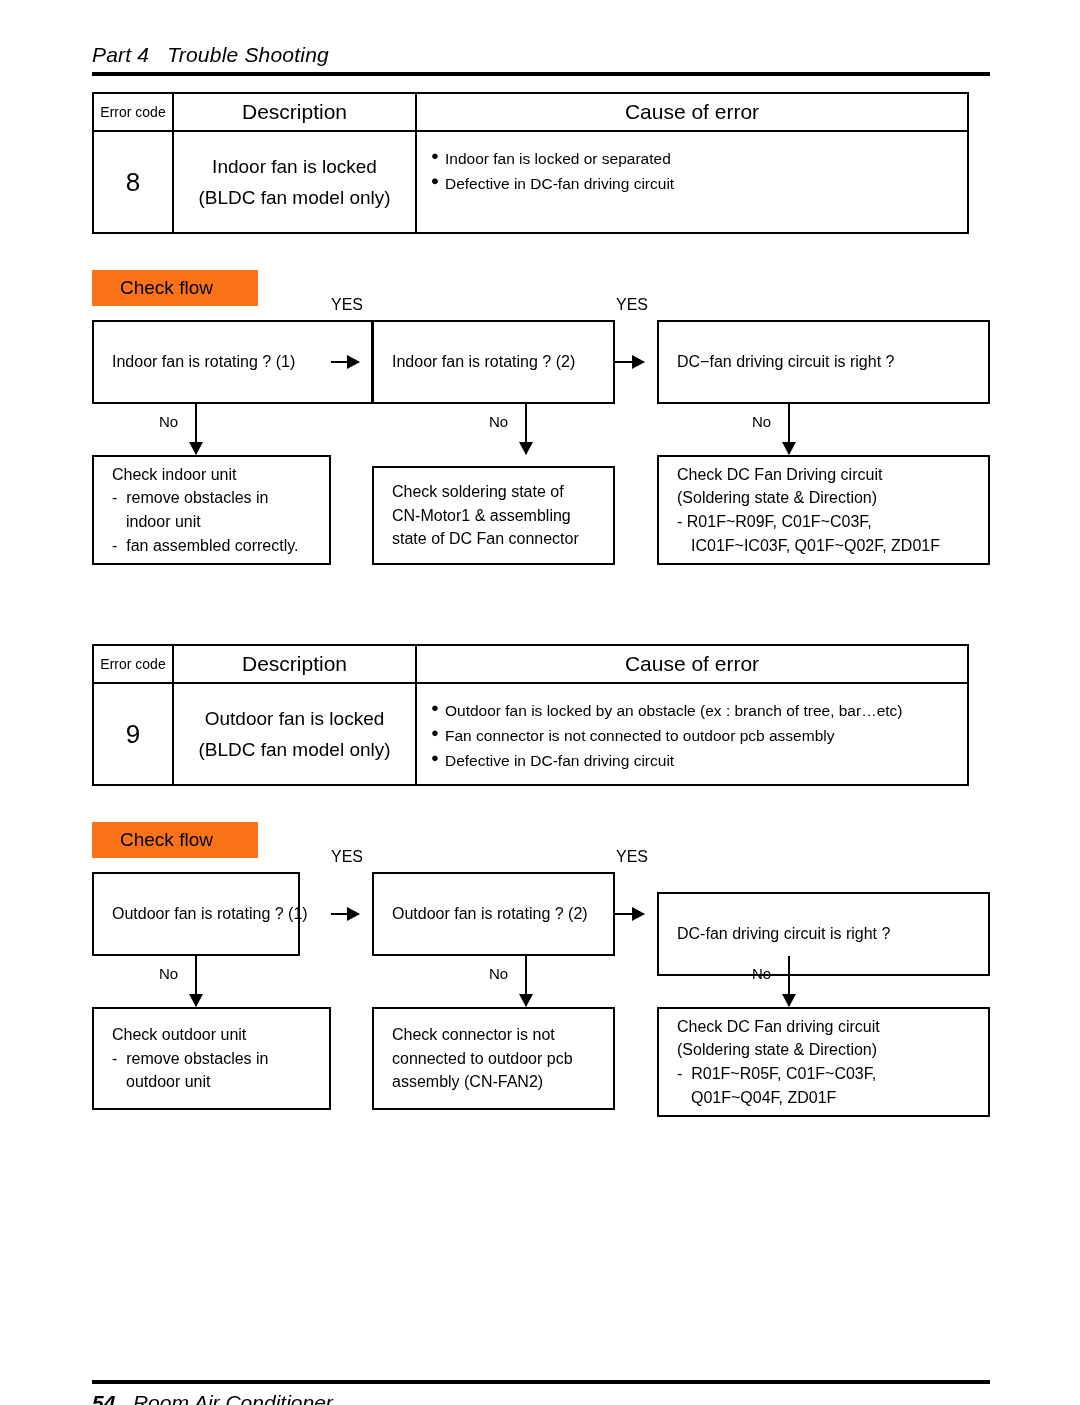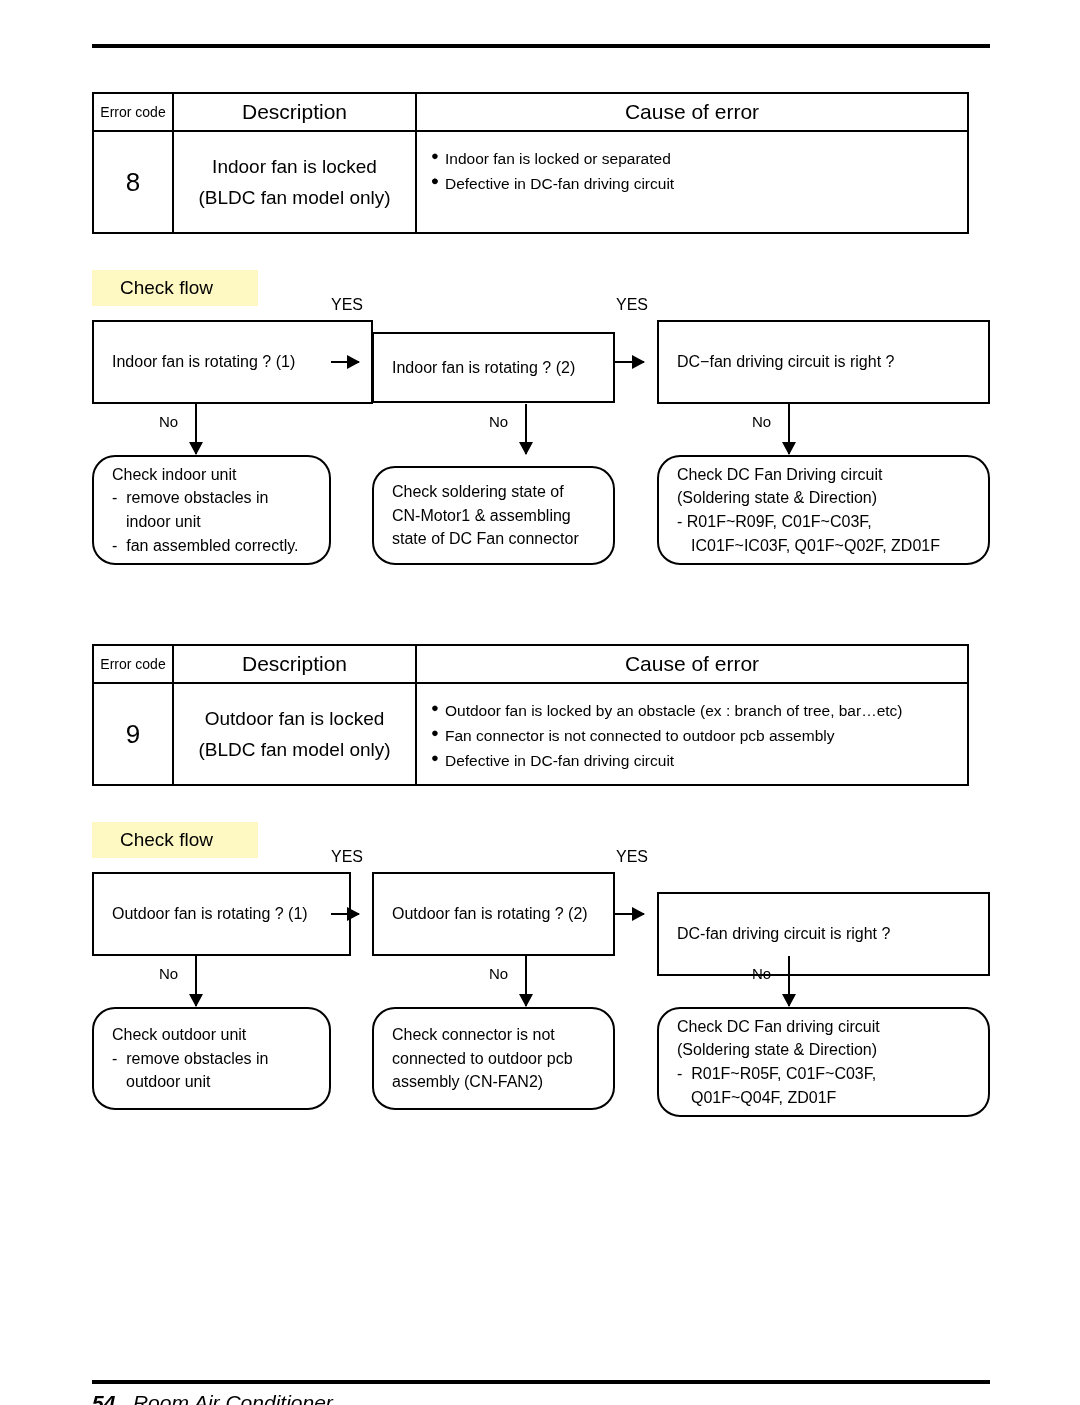--- a/index.html
+++ b/index.html
@@ -122,21 +122,21 @@
     position: absolute;
     left: 0;
     top: -1px;
     font-size: 13px;
     line-height: 1.62;
   }
 
   
   .checkflow-label {
     position: absolute;
-    background: #fef9c3;
+    background: #f97316;
     width: 166px;
     height: 36px;
     display: flex;
     align-items: center;
     padding-left: 28px;
     box-sizing: border-box;
     font-size: 19px;
   }
 
   
@@ -153,21 +153,20 @@
   .fbox.single {
     justify-content: flex-start;
     padding-left: 18px;
     font-size: 16px;
   }
   .fbox.multi {
     flex-direction: column;
     align-items: flex-start;
     justify-content: center;
     padding: 10px 0 10px 18px;
-    border-radius: 23px;
   }
   .fline {
     font-size: 16px;
     line-height: 1.48;
     white-space: pre;
   }
   .fline.ind1 { padding-left: 14px; }
 
   .yes-label {
     position: absolute;
@@ -235,20 +234,21 @@
     font-weight: bold;
     font-style: italic;
   }
 </style>
 </head>
 <body>
 
 <div class="page">
 
   <div class="running-head">
+    <span class="rh-text">Part 4   Trouble Shooting</span>
     <span class="rh-rule"></span>
   </div>
 
   <div class="err-table" style="top:92px;">
     <div class="err-row head">
       <div class="cell c-code">Error code</div>
       <div class="cell c-desc">Description</div>
       <div class="cell c-cause">Cause of error</div>
     </div>
     <div class="err-row body-row">
@@ -270,21 +270,21 @@
   </div>
 
   <div class="flow">
 
     <span class="yes-label" style="left:331px; top:296px;">YES</span>
     <span class="yes-label" style="left:616px; top:296px;">YES</span>
 
     <div class="fbox single" style="left:92px; top:320px; width:281px; height:84px;">
       <span class="fline">Indoor fan is rotating ? (1)</span>
     </div>
-    <div class="fbox single" style="left:372px; top:320px; width:243px; height:71px;margin-top:12px;">
+    <div class="fbox single" style="left:372px; top:320px; width:243px; height:84px;">
       <span class="fline">Indoor fan is rotating ? (2)</span>
     </div>
     <div class="fbox single" style="left:657px; top:320px; width:333px; height:84px;">
       <span class="fline">DC−fan driving circuit is right ?</span>
     </div>
 
     <div class="arrow-h" style="left:331px; top:361px; width:28px;"></div>
     <div class="arrow-h" style="left:615px; top:361px; width:29px;"></div>
 
     <span class="no-label" style="left:159px; top:413px;">No</span>
@@ -338,21 +338,21 @@
   </div>
 
   <div class="checkflow-label" style="left:92px; top:822px;">
     <span>Check flow</span>
   </div>
 
   <div class="flow">
     <span class="yes-label" style="left:331px; top:848px;">YES</span>
     <span class="yes-label" style="left:616px; top:848px;">YES</span>
 
-    <div class="fbox single" style="left:92px; top:872px; width:259px; height:84px;">
+    <div class="fbox single" style="left:92px; top:872px; width:208px; height:84px;">
       <span class="fline">Outdoor fan is rotating ? (1)</span>
     </div>
     <div class="fbox single" style="left:372px; top:872px; width:243px; height:84px;">
       <span class="fline">Outdoor fan is rotating ? (2)</span>
     </div>
     <div class="fbox single" style="left:657px; top:872px; width:333px; height:84px;margin-top:20px;">
       <span class="fline">DC-fan driving circuit is right ?</span>
     </div>
 
     <div class="arrow-h" style="left:331px; top:913px; width:28px;"></div>

